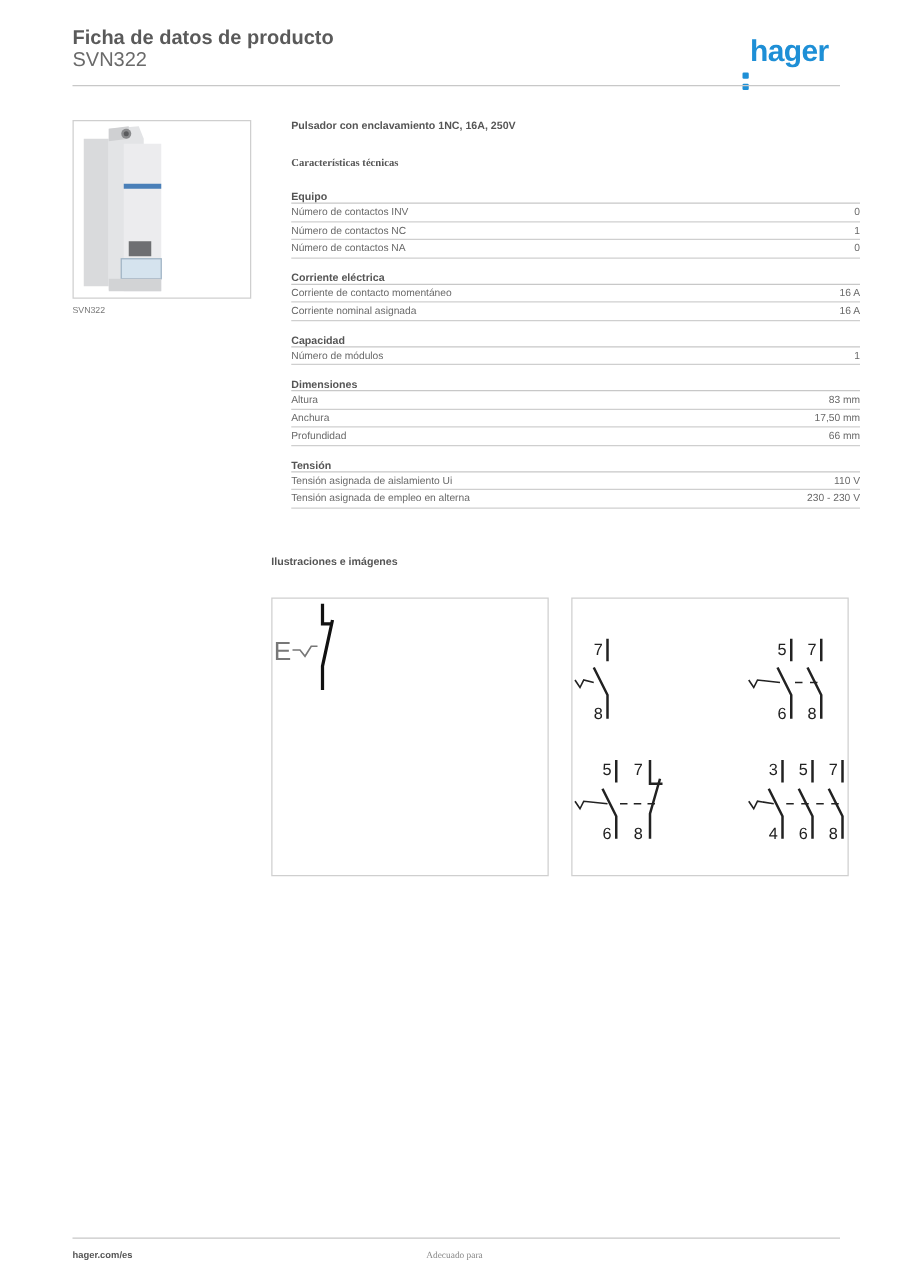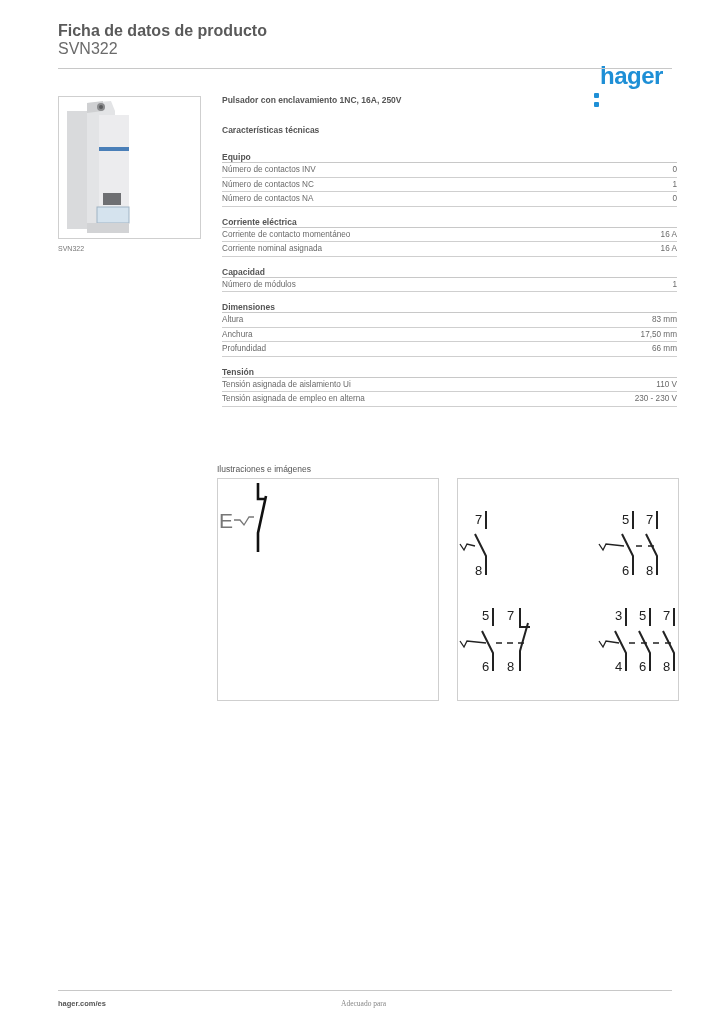--- a/index.html
+++ b/index.html
@@ -1,37 +1,37 @@
 <!DOCTYPE html>
 <html><head>
 <meta charset="utf-8">
 <style>
   * { box-sizing: border-box; margin: 0; padding: 0; }
   html, body { width: 724px; height: 1024px; background: #ffffff; overflow: hidden; }
   body { position: relative; font-family: "Liberation Sans", sans-serif; color: #555; }
 
   .header-title { position: absolute; left: 58px; top: 22px; font-size: 16px; font-weight: bold; color: #5a5a5a; }
   .header-sub { position: absolute; left: 58px; top: 40px; font-size: 16px; color: #6a6a6a; }
-  .logo { position: absolute; left: 594px; top: 28px; font-size: 24px; font-weight: bold; color: #1e8fd6; letter-spacing: -0.5px; margin-top: 34px; }
+  .logo { position: absolute; left: 594px; top: 28px; font-size: 24px; font-weight: bold; color: #1e8fd6; letter-spacing: -0.5px; }
   .logo .colon { display: inline-block; width: 6px; position: relative; }
   .logo .colon i { position: absolute; left: 0; width: 5px; height: 5px; background: #1e8fd6; border-radius: 1px; }
   .header-rule { position: absolute; left: 58px; top: 68px; width: 614px; height: 1px; background: #c8c8c8; }
 
   .product-box { position: absolute; left: 58px; top: 96px; width: 143px; height: 143px; border: 1px solid #cfcfcf; background: #fff; }
   .product-caption { position: absolute; left: 58px; top: 245px; font-size: 7px; color: #777; }
 
-  .content { position: absolute; left: 222px; top: 95px; width: 455px; }
+  .content { position: absolute; left: 233px; top: 95px; width: 455px; }
   .desc { font-size: 8.5px; font-weight: bold; color: #555; height: 30px; }
-  .char-title { font-size: 8.5px; font-weight: bold; color: #555; height: 26px; }
+  .char-title { font-size: 8.5px; font-weight: bold; color: #555; height: 26px; font-family: Liberation Serif, serif; }
 
   .group { margin-bottom: 9px; }
   .group-title { font-size: 8.5px; font-weight: bold; color: #555; height: 12px; line-height: 12px; border-bottom: 1px solid #c8c8c8; }
   .row { display: flex; justify-content: space-between; font-size: 8.2px; color: #6a6a6a; height: 14.5px; line-height: 14px; border-bottom: 1px solid #cfcfcf; }
 
-  .ill-title { position: absolute; left: 217px; top: 464px; font-size: 8.5px; font-weight: normal; color: #555; }
+  .ill-title { position: absolute; left: 217px; top: 444px; font-size: 8.5px; font-weight: bold; color: #555; }
   .ill-box { position: absolute; top: 478px; height: 223px; border: 1px solid #cfcfcf; background: #fff; }
   .ill-left { left: 217px; width: 222px; }
   .ill-right { left: 457px; width: 222px; }
 
   .footer-rule { position: absolute; left: 58px; top: 990px; width: 614px; height: 1px; background: #c8c8c8; }
   .footer-left { position: absolute; left: 58px; top: 999px; font-size: 7.5px; font-weight: bold; color: #555; }
   .footer-mid { position: absolute; left: 341px; top: 999px; font-size: 7.5px; color: #888; font-family: Liberation Serif, serif; }
   .footer-right { position: absolute; right: 52px; top: 1056px; font-size: 7.5px; font-weight: bold; color: #555; }
   svg text { font-family: "Liberation Sans", sans-serif; }
 </style>

